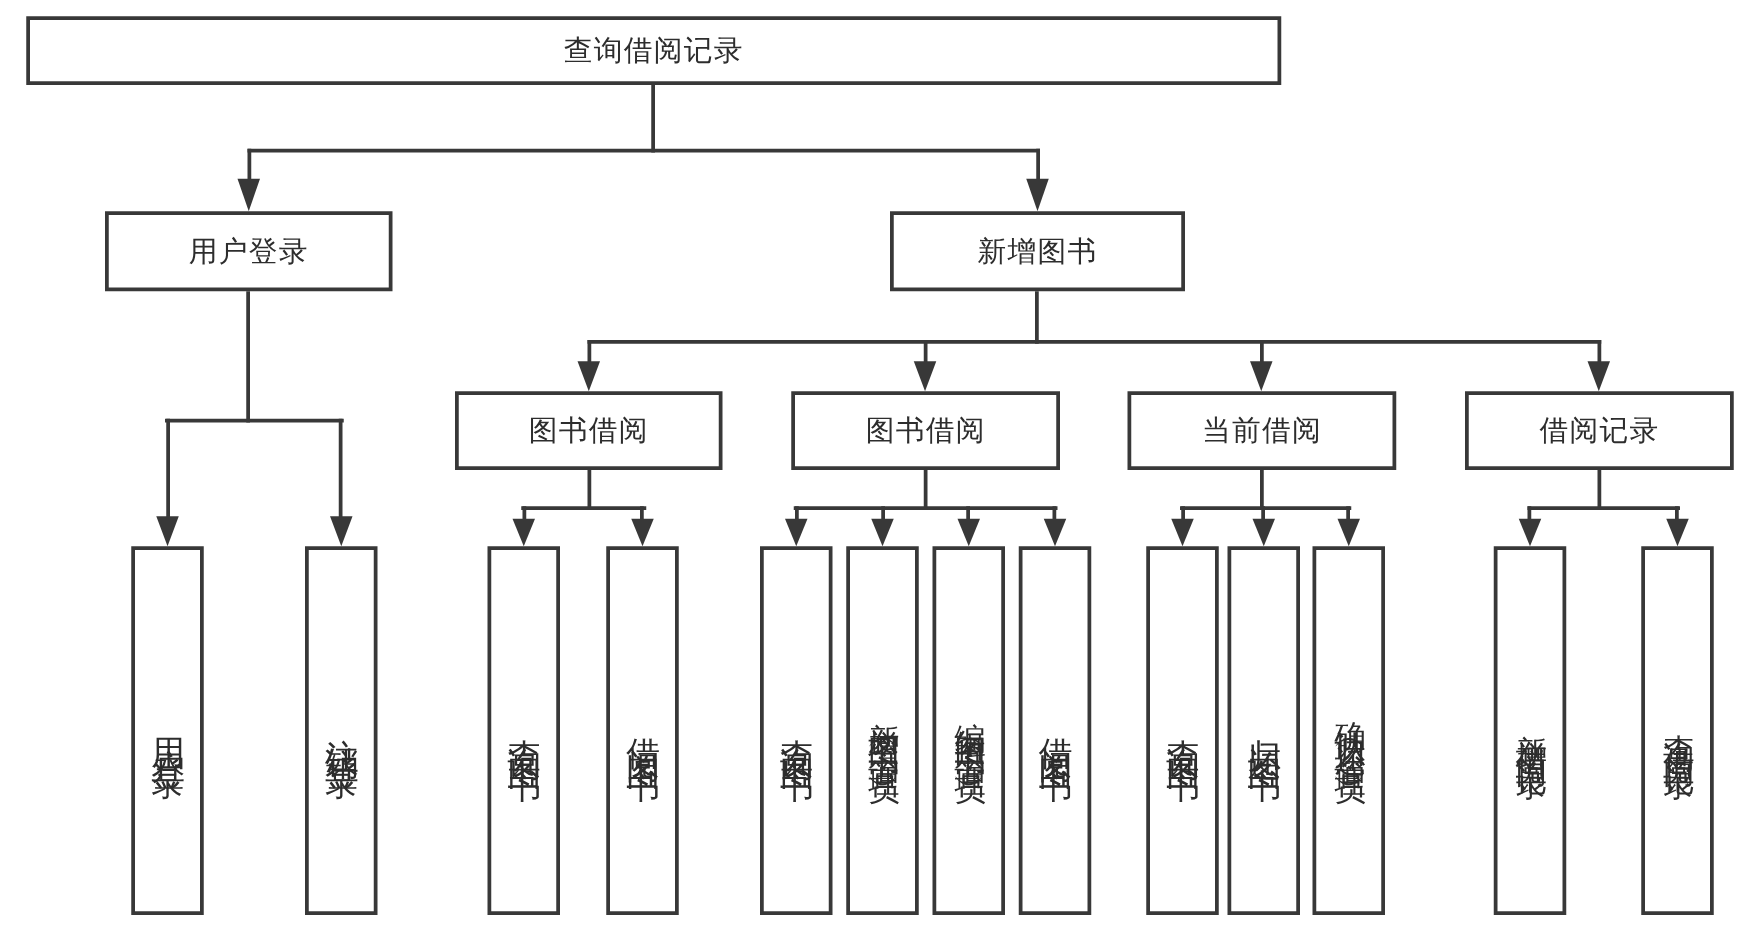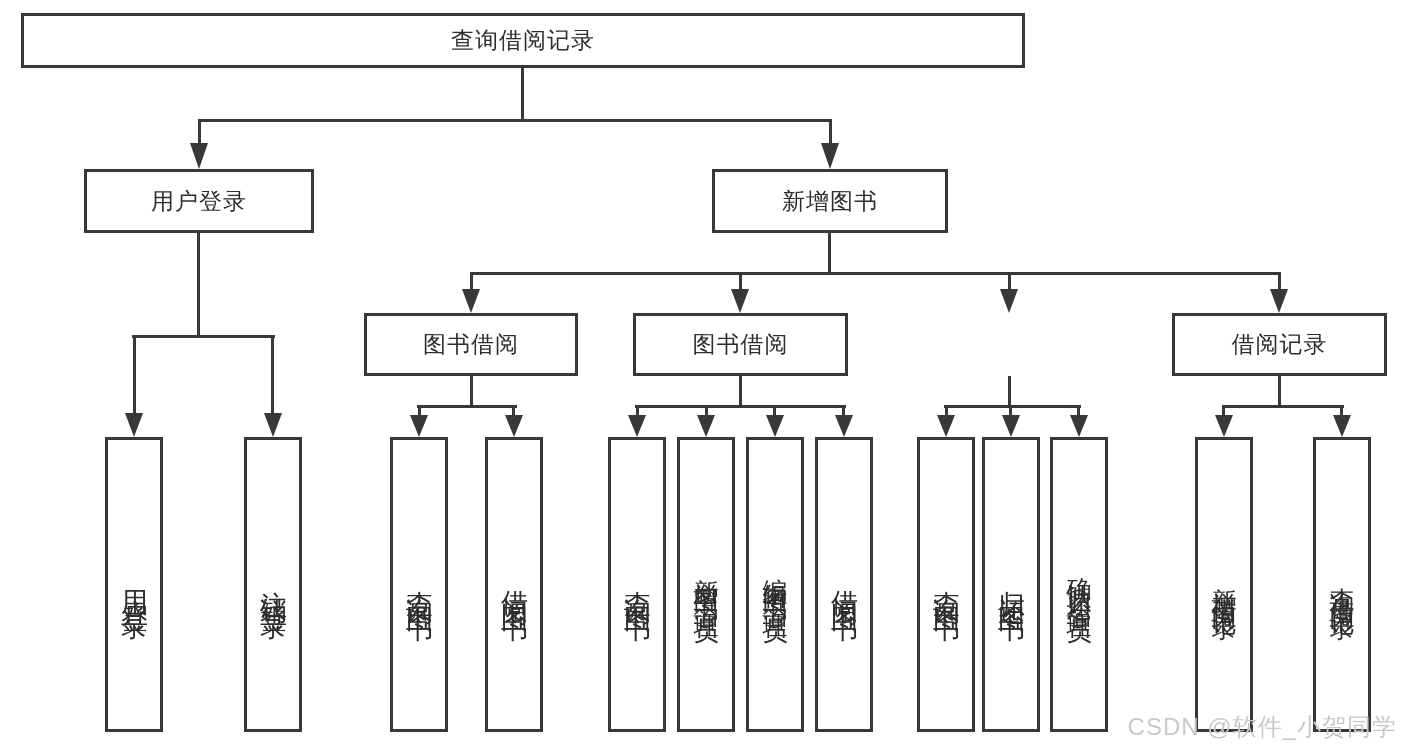--- a/index.html
+++ b/index.html
@@ -62,20 +62,23 @@
   <div class="arrow" style="left:462px;top:289px;"></div>
   <div class="arrow" style="left:731px;top:289px;"></div>
   <div class="arrow" style="left:1000px;top:289px;"></div>
   <div class="arrow" style="left:1270px;top:289px;"></div>
 
   <div class="box" style="left:364px;top:313px;width:214px;height:63px;">
     <span>图书借阅</span>
   </div>
   <div class="box" style="left:633px;top:313px;width:215px;height:63px;">
     <span>图书借阅</span>
+  </div>
+  <div class="box" style="left:902px;top:313px;width:215px;height:63px;">
+    <span>当前借阅</span>
   </div>
   <div class="box" style="left:1172px;top:313px;width:215px;height:63px;">
     <span>借阅记录</span>
   </div>
 
   <div class="line" style="left:197px;top:233px;width:3px;height:105px;"></div>
   <div class="line" style="left:132px;top:335px;width:143px;height:3px;"></div>
   <div class="line" style="left:133px;top:335px;width:3px;height:80px;"></div>
   <div class="line" style="left:271px;top:335px;width:3px;height:80px;"></div>
   <div class="arrow" style="left:125px;top:413px;"></div>
@@ -152,15 +155,14 @@
     <span class="vt sm">确认归还（管理员）</span>
   </div>
 
   <div class="box leaf" style="left:1195px;">
     <span class="vt sm">新增借阅记录</span>
   </div>
   <div class="box leaf" style="left:1313px;">
     <span class="vt sm">查询借阅记录</span>
   </div>
 
-  <div class="watermark">CSDN @软件_小贺同学</div>
 
 </div>
 
 </body></html>

